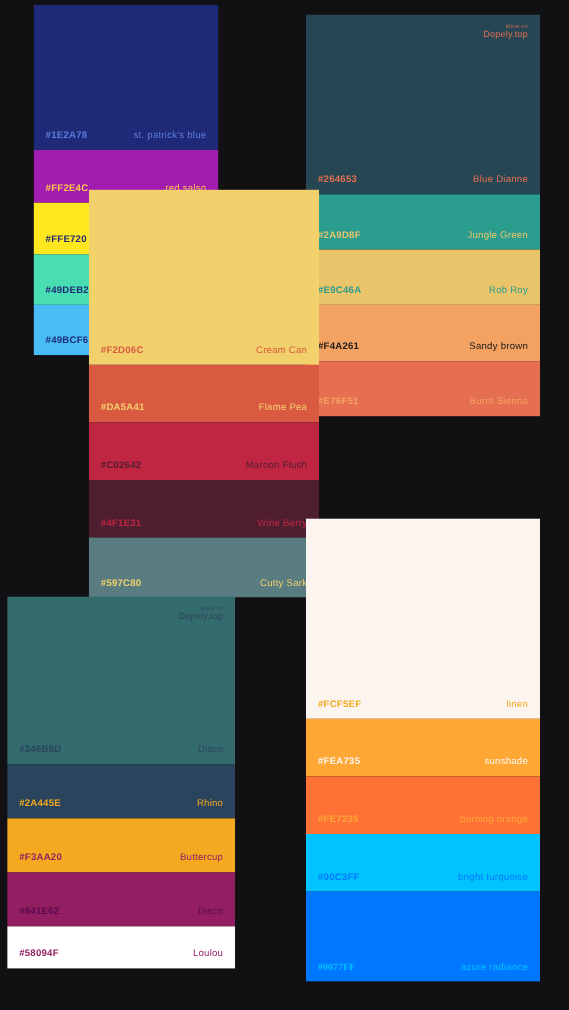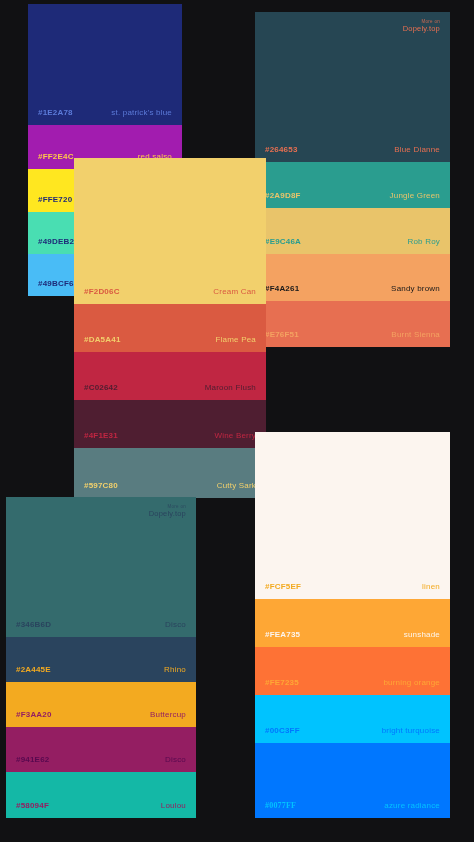--- a/index.html
+++ b/index.html
@@ -164,21 +164,21 @@
           <span class="hex" style="color: rgb(148, 30, 98);">#F3AA20</span>
           <span class="name" style="color: rgb(148, 30, 98);">Buttercup</span>
         </div>
       </div>
       <div class="swatch" style="background: rgb(148, 30, 98); height: 45px;">
         <div class="swatch-row">
           <span class="hex" style="color: rgb(88, 9, 79);">#941E62</span>
           <span class="name" style="color: rgb(88, 9, 79);">Disco</span>
         </div>
       </div>
-      <div class="swatch" style="background: #14b8a6; height: 46px;">
+      <div class="swatch" style="background: #ffffff; height: 35px;">
         <div class="swatch-row">
           <span class="hex" style="color: rgb(148, 30, 98);">#58094F</span>
           <span class="name" style="color: rgb(148, 30, 98);">Loulou</span>
         </div>
       </div>
     </div>
   <div class="palette" id="p5">
       <div class="swatch" style="background: rgb(252, 245, 239); height: 167px;">
         <div class="swatch-row">
           <span class="hex" style="color: rgb(243, 170, 32);">#FCF5EF</span>

